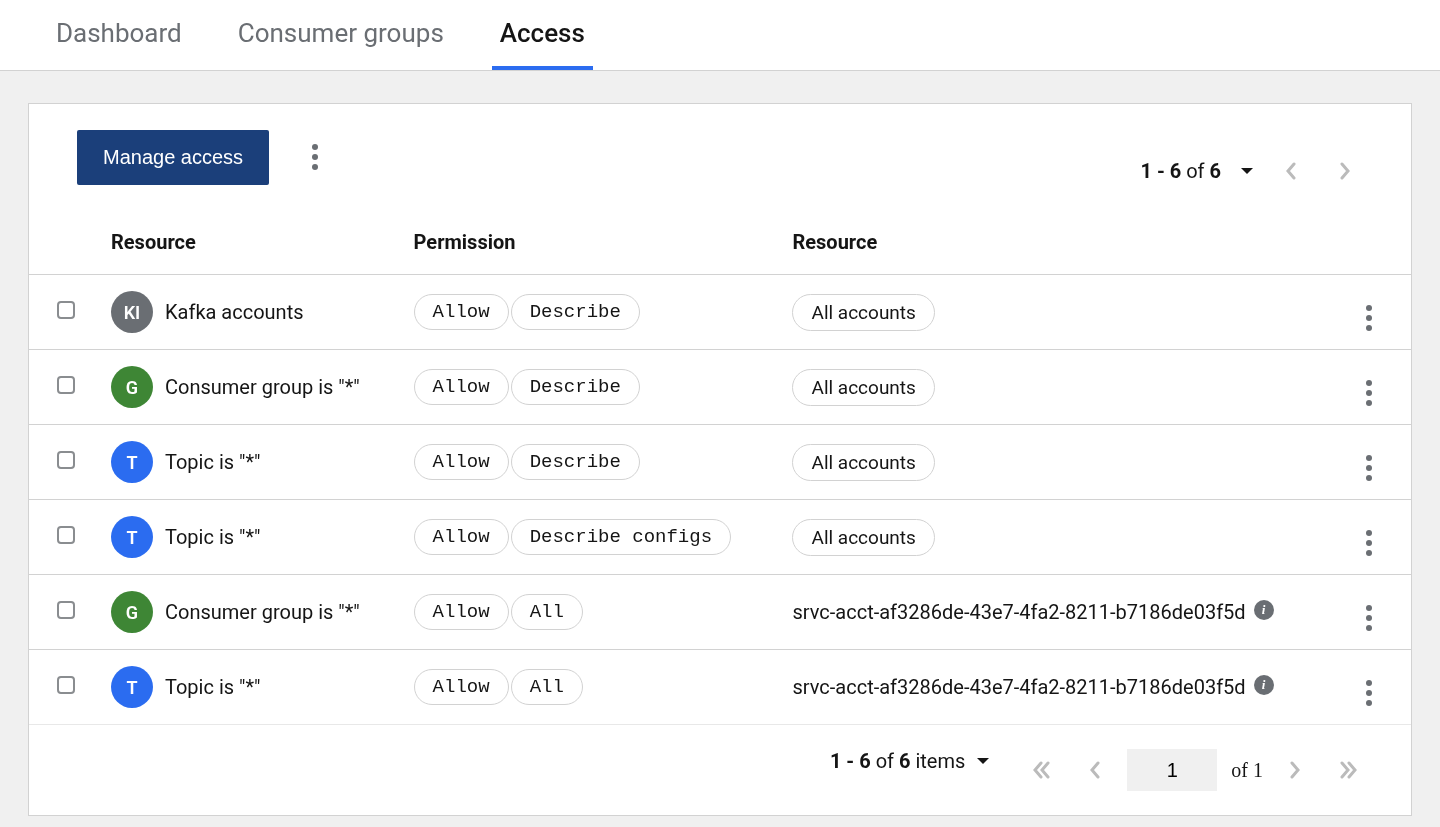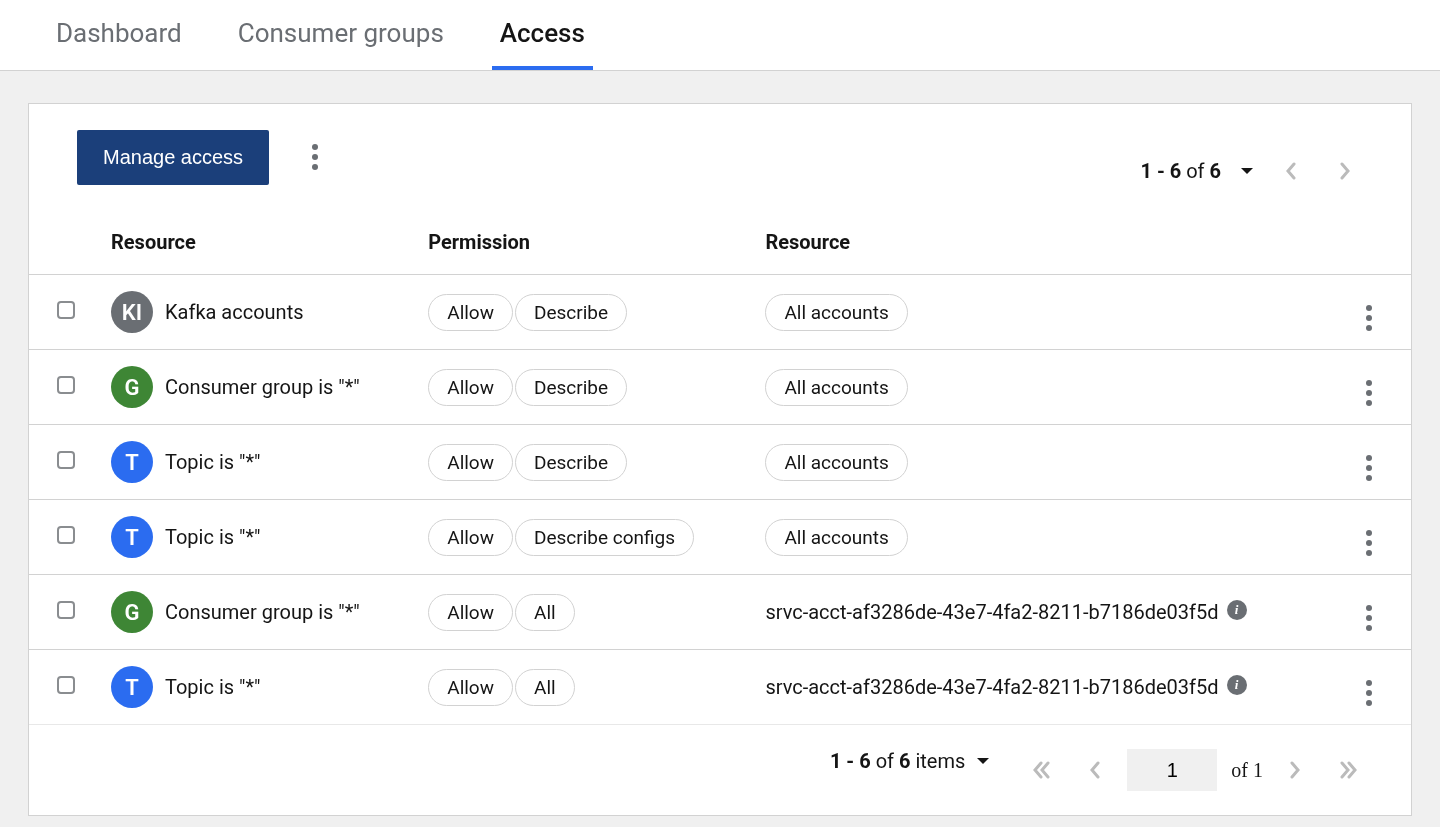--- a/index.html
+++ b/index.html
@@ -25,26 +25,26 @@
 .table thead th { text-align: left; font-size: 20px; font-weight: 700; padding: 20px 12px; border-bottom: 1px solid #d2d2d2; }
 .table thead th:first-child { padding-left: 28px; width: 70px; }
 .table thead th:last-child { width: 70px; }
 .table tbody td { padding: 16px 12px; border-bottom: 1px solid #d2d2d2; font-size: 20px; vertical-align: middle; }
 .table tbody td:first-child { padding-left: 28px; }
 .table tbody tr:last-child td { border-bottom: none; }
 
 .cb { width: 18px; height: 18px; border: 2px solid #8a8d90; border-radius: 4px; display: inline-block; cursor: pointer; background:#fff;}
 
 .res-cell { display: flex; align-items: center; gap: 12px; }
-.res-icon { width: 42px; height: 42px; border-radius: 50%; display: flex; align-items: center; justify-content: center; color: #fff; font-weight: 600; font-size: 22px; flex-shrink: 0;}
+.res-icon { width: 42px; height: 42px; border-radius: 50%; display: flex; align-items: center; justify-content: center; color: #fff; font-weight: 600; font-size: 18px; flex-shrink: 0;}
 .res-icon.gray { background: #6a6e73; }
 .res-icon.green { background: #3e8635; }
 .res-icon.blue { background: #2b6cf0; }
 
-.chip-row { display: flex; gap: 2px; flex-wrap: wrap; }
+.chip-row { display: flex; gap: 2px; flex-wrap: wrap; font-family: Liberation Mono, monospace; }
 .chip { border: 1px solid #d2d2d2; border-radius: 999px; padding: 6px 18px; font-size: 19px; }
 
 .acct-cell { display: flex; align-items: flex-start; gap: 8px; }
 .info-icon { width: 20px; height: 20px; border-radius: 50%; background: #6a6e73; color: #fff; display: inline-flex; align-items: center; justify-content: center; font-size: 13px; font-weight: 700; font-style: italic; font-family: Georgia, serif;}
 
 .kebab { width: 28px; height: 28px; display: inline-flex; flex-direction: column; gap: 4px; align-items: center; justify-content: center; cursor: pointer; }
 .kebab span { width: 6px; height: 6px; background: #6a6e73; border-radius: 50%; }
 
 .footer-pager { display: flex; align-items: flex-start; justify-content: flex-end; padding: 24px 40px; gap: 28px; font-size: 20px; border-top: 1px solid #e8e8e8;}
 .footer-pager .summary { display: flex; align-items: center; gap: 10px;}

